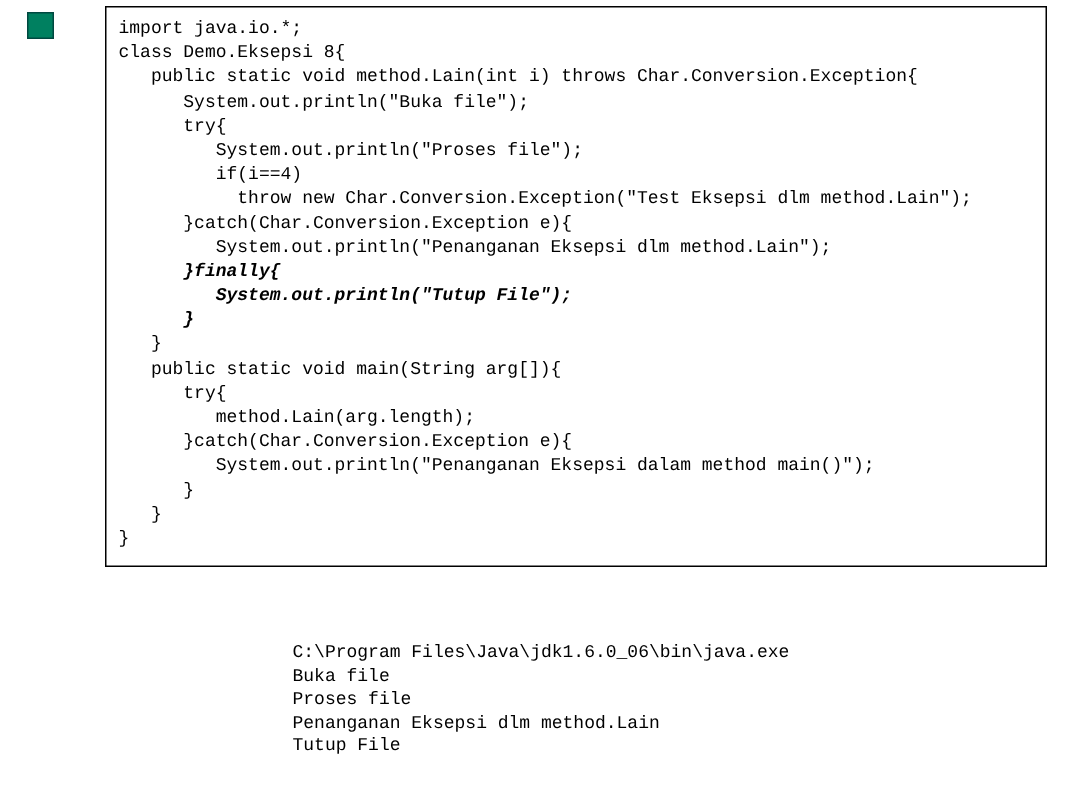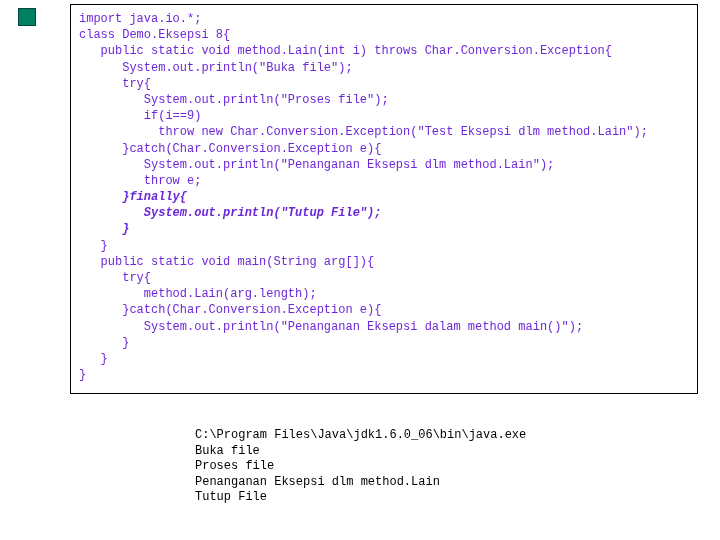--- a/index.html
+++ b/index.html
@@ -28,21 +28,21 @@
     top: 4px;
     width: 628px;
     border: 1px solid #000;
     background: #fff;
     padding: 6px 8px 10px 8px;
     box-sizing: border-box;
   }
   .code-line {
     white-space: pre;
     line-height: 1.35;
-    color: #6d28d9;
+    color: #000000;
   }
   .bold { font-weight: bold; font-style: italic; }
   .output-box {
     position: absolute;
     left: 195px;
     top: 428px;
     width: 400px;
     font-family: "Courier New", monospace;
     font-size: 12px;
     line-height: 1.3;
@@ -55,25 +55,24 @@
 <div class="bullet"></div>
 
 <div class="code-box">
   <div class="code-line">import java.io.*;</div>
   <div class="code-line"></div>
   <div class="code-line">class Demo.Eksepsi 8{</div>
   <div class="code-line">   public static void method.Lain(int i) throws Char.Conversion.Exception{</div>
   <div class="code-line">      System.out.println("Buka file");</div>
   <div class="code-line">      try{</div>
   <div class="code-line">         System.out.println("Proses file");</div>
-  <div class="code-line">         if(i==9)</div>
+  <div class="code-line">         if(i==4)</div>
   <div class="code-line">           throw new Char.Conversion.Exception("Test Eksepsi dlm method.Lain");</div>
   <div class="code-line">      }catch(Char.Conversion.Exception e){</div>
   <div class="code-line">         System.out.println("Penanganan Eksepsi dlm method.Lain");</div>
-  <div class="code-line">         throw e;</div>
   <div class="code-line bold">      }finally{</div>
   <div class="code-line bold">         System.out.println("Tutup File");</div>
   <div class="code-line bold">      }</div>
   <div class="code-line">   }</div>
   <div class="code-line"></div>
   <div class="code-line">   public static void main(String arg[]){</div>
   <div class="code-line">      try{</div>
   <div class="code-line">         method.Lain(arg.length);</div>
   <div class="code-line">      }catch(Char.Conversion.Exception e){</div>
   <div class="code-line">         System.out.println("Penanganan Eksepsi dalam method main()");</div>

